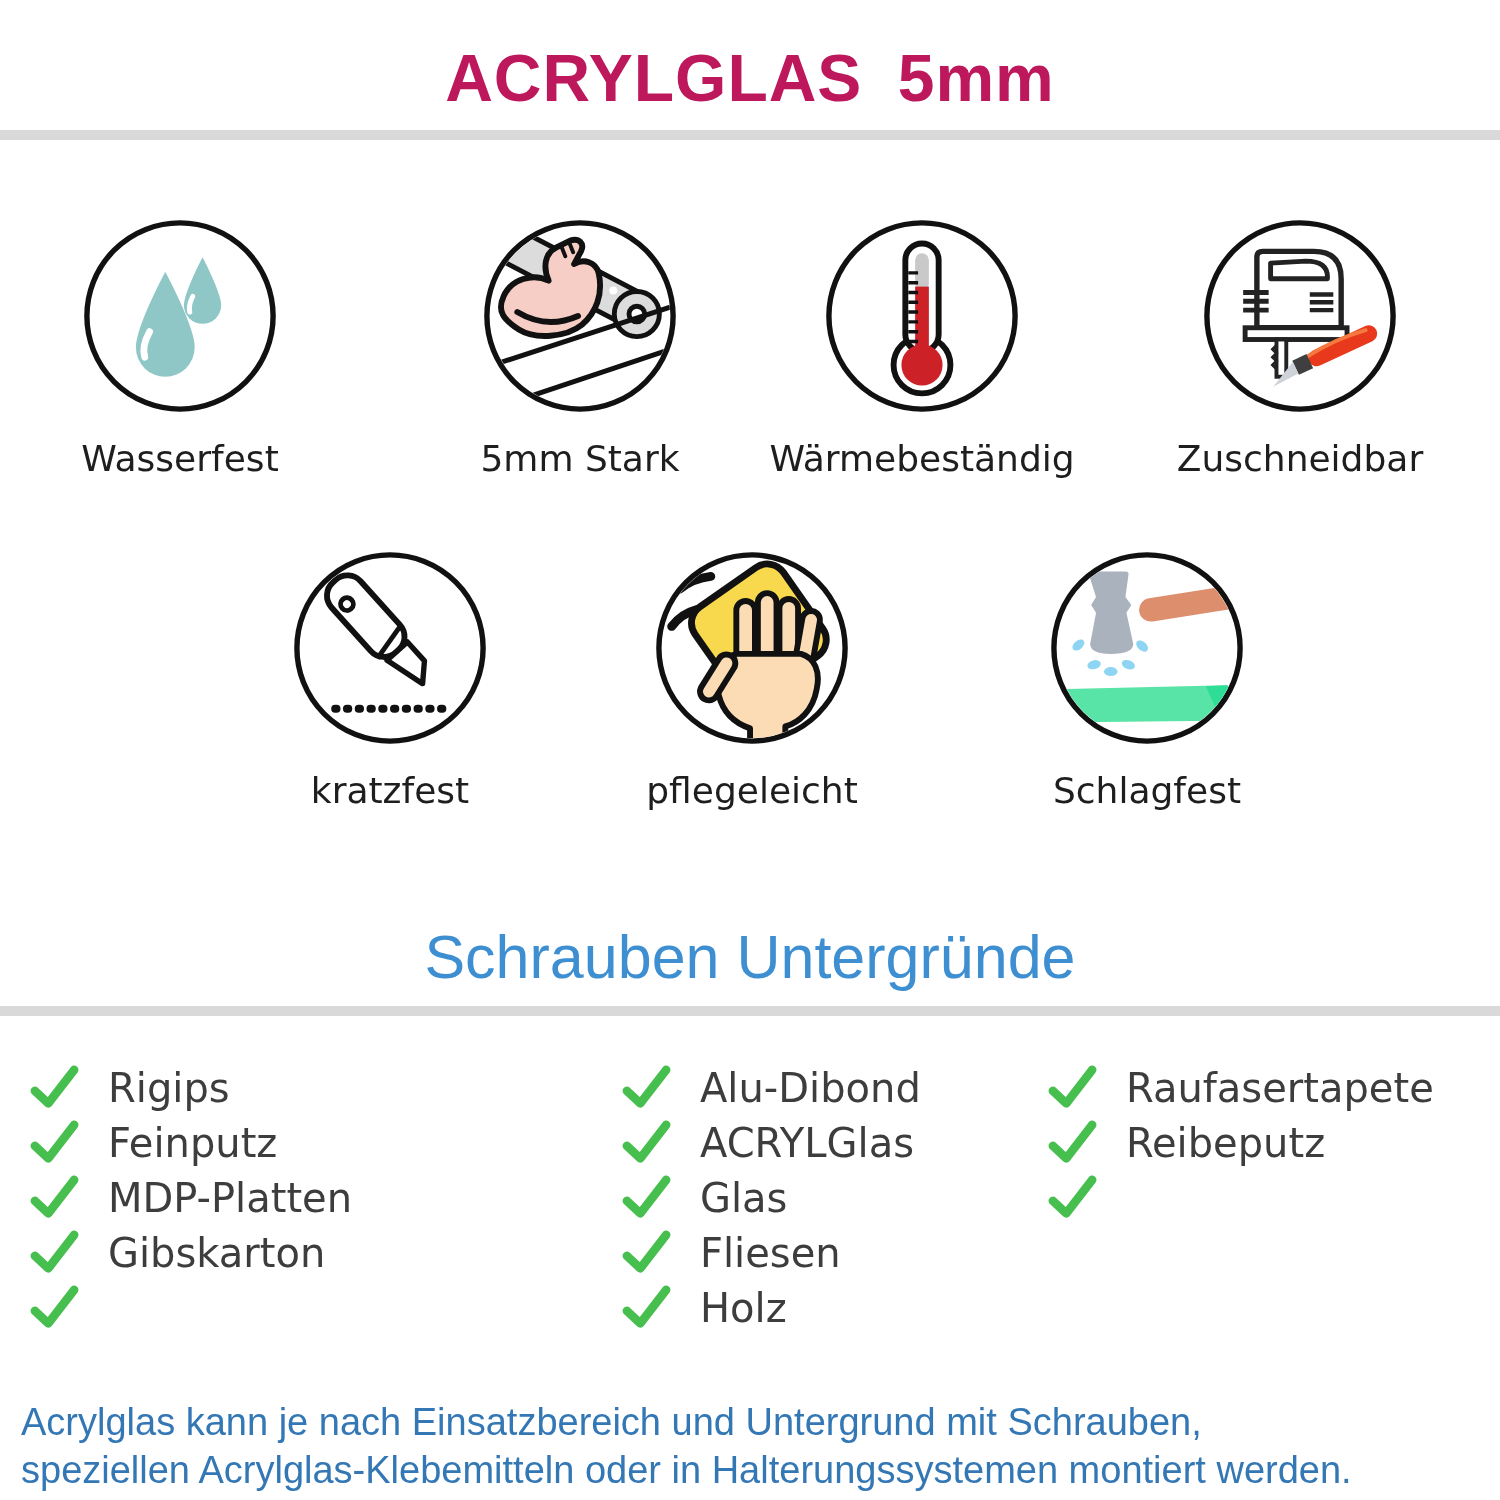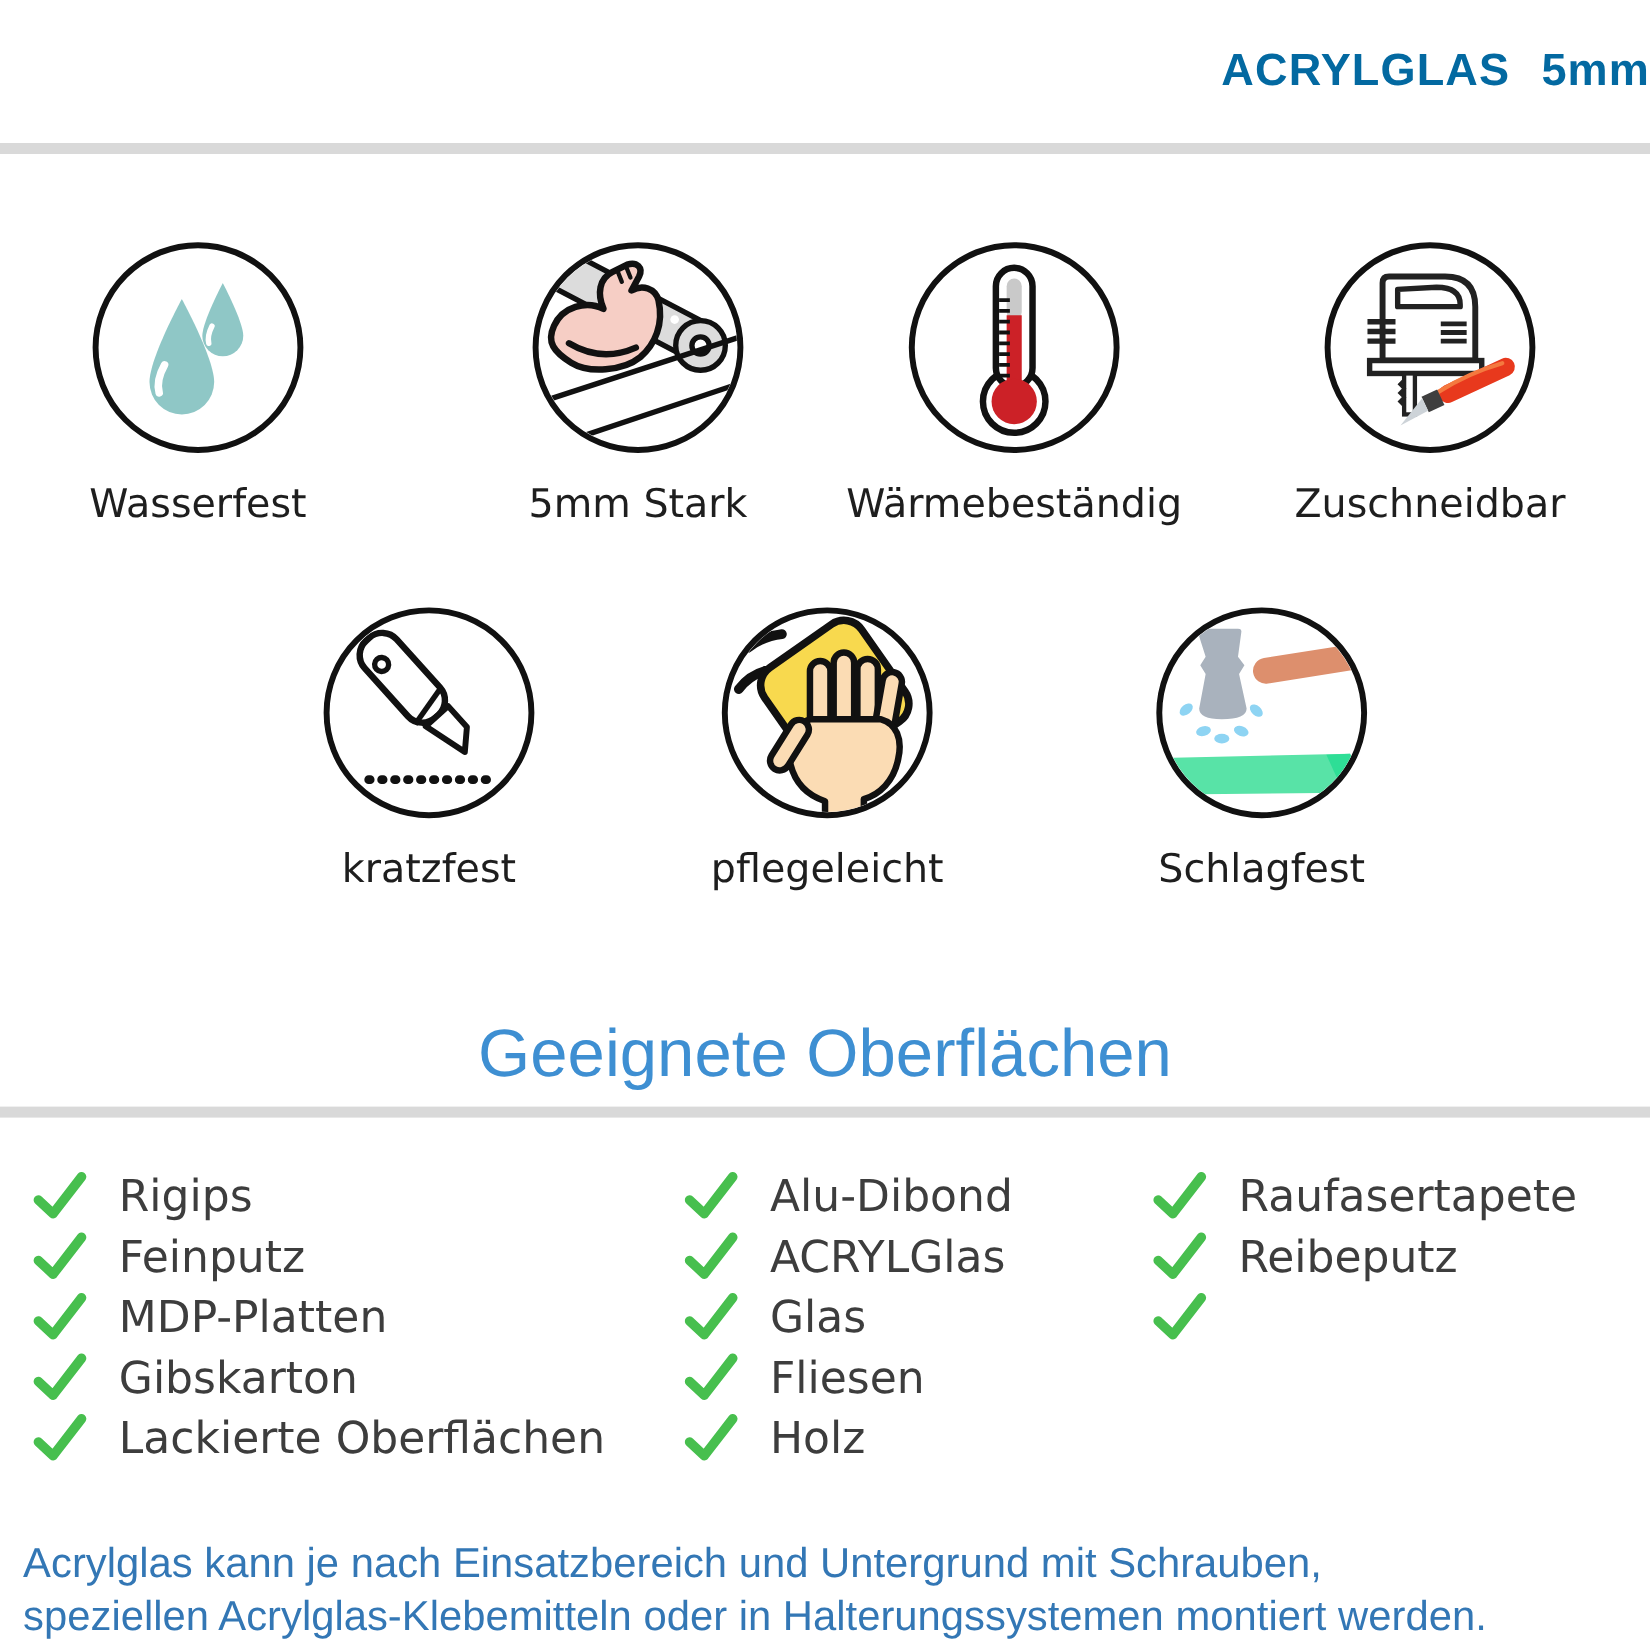--- a/index.html
+++ b/index.html
@@ -1,22 +1,22 @@
 <!DOCTYPE html>
 <html><head>
 <meta charset="utf-8">
 <style>
   html,body{margin:0;padding:0;background:#fff;}
   .canvas{
     position:relative;width:1500px;height:1500px;background:#ffffff;overflow:hidden;
     font-family:"Liberation Sans",sans-serif;
   }
   .page-title{
-    position:absolute;top:40px;left:0;width:100%;text-align:right;
-    font-size:41px;font-weight:700;letter-spacing:1px;word-spacing:16px;color:#0369a1;
+    position:absolute;top:40px;left:0;width:100%;text-align:center;
+    font-size:66px;font-weight:700;letter-spacing:1px;word-spacing:16px;color:#be185d;
   }
   .divider{position:absolute;left:0;width:100%;height:10px;background:#d9d9d9;}
   .divider-top{top:130px;}
   .divider-substrates{top:1006px;}
   .feature{position:absolute;width:340px;text-align:center;}
   .circle-icon{width:196px;height:196px;margin:0 auto;}
   .feature-label{
     margin-top:24px;font-family:"DejaVu Sans",sans-serif;font-size:36px;color:#1e1e1e;
   }
   .substrates-heading{
@@ -194,21 +194,21 @@
           <ellipse cx="46" cy="117" rx="7" ry="4.5" fill="#8ed4f3" transform="rotate(-15 46 117)"></ellipse>
           <ellipse cx="63" cy="124" rx="7" ry="4.5" fill="#8ed4f3"></ellipse>
           <ellipse cx="81" cy="117" rx="7" ry="4.5" fill="#8ed4f3" transform="rotate(20 81 117)"></ellipse>
           <ellipse cx="95" cy="98" rx="7" ry="4.5" fill="#8ed4f3" transform="rotate(42 95 98)"></ellipse>
         </g>
       </svg>
     </div>
     <div class="feature-label">Schlagfest</div>
   </div>
 
-  <div class="substrates-heading">Geeignete Oberflächen</div>
+  <div class="substrates-heading">Schrauben Untergründe</div>
   <div class="divider divider-substrates"></div>
 
   <div class="sub-col" style="left:30px;top:1066px">
     <div class="check-item">
       <svg viewBox="0 0 52 48" width="50" height="46">
           <path d="M5,27 L19,40 L46,5" fill="none" stroke="#47bf4e" stroke-width="9" stroke-linecap="round" stroke-linejoin="round"></path>
         </svg>
       <span class="check-text">Rigips</span>
     </div>
     <div class="check-item">
@@ -226,21 +226,20 @@
     <div class="check-item">
       <svg viewBox="0 0 52 48" width="50" height="46">
           <path d="M5,27 L19,40 L46,5" fill="none" stroke="#47bf4e" stroke-width="9" stroke-linecap="round" stroke-linejoin="round"></path>
         </svg>
       <span class="check-text">Gibskarton</span>
     </div>
     <div class="check-item">
       <svg viewBox="0 0 52 48" width="50" height="46">
           <path d="M5,27 L19,40 L46,5" fill="none" stroke="#47bf4e" stroke-width="9" stroke-linecap="round" stroke-linejoin="round"></path>
         </svg>
-      <span class="check-text">Lackierte Oberflächen</span>
     </div>
   </div>
 
   <div class="sub-col" style="left:622px;top:1066px">
     <div class="check-item">
       <svg viewBox="0 0 52 48" width="50" height="46">
           <path d="M5,27 L19,40 L46,5" fill="none" stroke="#47bf4e" stroke-width="9" stroke-linecap="round" stroke-linejoin="round"></path>
         </svg>
       <span class="check-text">Alu-Dibond</span>
     </div>

